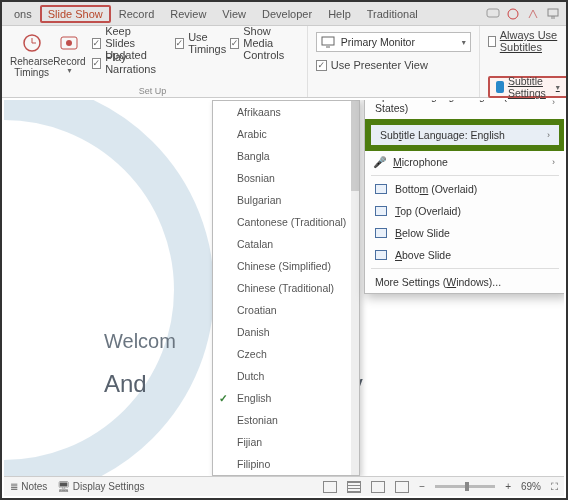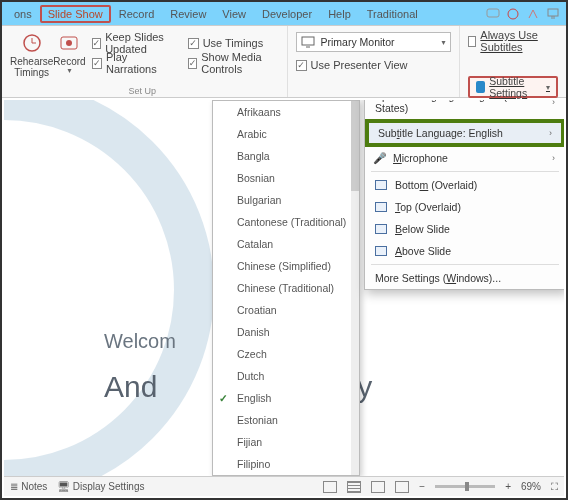--- a/index.html
+++ b/index.html
@@ -1,17 +1,17 @@
 <!DOCTYPE html>
 <html><head>
 <meta charset="utf-8">
 <style>
   * { box-sizing: border-box; margin: 0; padding: 0; font-family: "Segoe UI", Arial, sans-serif; }
   body { width: 568px; height: 500px; overflow: hidden; background: #fff; border: 2px solid #333; position: relative; font-size: 11px; color: #333; }
-  .tabs { display: flex; align-items: center; height: 24px; background: #7dd3fc; border-bottom: 1px solid #ccc; padding-left: 4px; }
+  .tabs { display: flex; align-items: center; height: 24px; background: #e5e5e5; border-bottom: 1px solid #ccc; padding-left: 4px; }
   .tab { padding: 3px 8px; font-size: 11px; color: #555; cursor: pointer; }
   .tab.active { color: #b7472a; }
   .tab.highlighted { border: 2px solid #c0504d; border-radius: 2px; padding:1px 6px; }
   .qat { margin-left: auto; display:flex; gap:6px; padding-right:6px; align-items:center; }
   .qat-icon { width:14px; height:14px; display:flex; align-items:center; justify-content:center; color:#888; }
   .ribbon { height: 72px; background:#f8f8f8; border-bottom:1px solid #ccc; display:flex; }
   .group { padding:4px 8px 2px 8px; border-right:1px solid #e0e0e0; position:relative; display:flex; flex-direction:column; }
   .group-label { position:absolute; bottom:1px; left:0; right:4px; text-align:center; font-size:9px; color:#888; }
   .big-btn { display:flex; flex-direction:column; align-items:center; justify-content:flex-start; width:44px; font-size:10px; color:#444; text-align:center; cursor:pointer; padding-top:2px; line-height:1.1; }
   .big-icon { width:22px; height:22px; margin-bottom:2px; display:flex; align-items:center; justify-content:center; }
@@ -19,29 +19,29 @@
   .checkbox { width:11px; height:11px; border:1px solid #888; display:flex; align-items:center; justify-content:center; font-size:9px; color:#666; background:#fff; }
   .checked::after { content:"✓"; }
   .dropdown-field { display:flex; align-items:center; border:1px solid #bbb; background:#fff; height:20px; padding:0 4px; gap:6px; font-size:10.5px; cursor:pointer; }
   .chev { font-size:8px; color:#666; }
   .subtitle-btn { border:2px solid #c0504d; background:#fdf3f1; display:flex; align-items:center; gap:4px; height:22px; padding:0 6px; font-size:10.5px; color:#444; cursor:pointer; border-radius:2px;margin-top:20px; }
   .cc-icon { width:14px; height:12px; background:#2a88c9; border-radius:2px; position:relative; }
   .work-area { position:absolute; top:98px; left:2px; right:2px; bottom:22px; background:#fff; overflow:hidden; }
   .slide-bg { position:absolute; inset:0; display:flex; align-items:center; justify-content:flex-start; }
   .circle { position:absolute; width:420px; height:420px; border:40px solid #b8d0e0; border-radius:50%; left:-210px; top:-20px; opacity:0.5; }
   .slide-text { position:absolute; left:100px; top:230px; font-size:20px; color:#6a7580; }
-  .slide-text2 { position:absolute; left:100px; top:270px; font-size:30px; color:#58626e; }
+  .slide-text2 { position:absolute; left:100px; top:270px; font-size:24px; color:#58626e; }
   .lang-list { position:absolute; left:208px; top:0; width:148px; bottom:0; background:#fff; border:1px solid #bbb; box-shadow:2px 2px 6px rgba(0,0,0,0.2); overflow:hidden; }
   .lang-scroll { width:8px; background:#eee; position:absolute; right:0; top:0; bottom:0; }
   .lang-thumb { position:absolute; right:0; top:0; width:8px; height:90px; background:#ccc; }
   .lang-item { padding:5px 10px 5px 24px; font-size:10.5px; color:#555; cursor:pointer; position:relative; }
   .lang-check::before { content:"✓"; position:absolute; left:6px; color:#3a833a; font-weight:bold; }
   .subset-menu { position:absolute; left:360px; top:-16px; width:202px; background:#fdfdfd; border:1px solid #bbb; box-shadow:2px 4px 10px rgba(0,0,0,0.25); }
   .menu-item { display:flex; align-items:center; gap:8px; padding:5px 10px; font-size:10.5px; color:#333; cursor:pointer; position:relative; }
-  .menu-item:hover, .menu-item.hover { background:#e8eef5; border:4px solid #4d7c0f; padding:4px 9px; }
+  .menu-item:hover, .menu-item.hover { background:#e8eef5; border:6px solid #4d7c0f; padding:4px 9px; }
   .menu-sep { height:1px; background:#ddd; margin:2px 6px; }
   .menu-arrow { margin-left:auto; font-size:9px; color:#666; }
   .sq-icon { width:12px; height:10px; border:1px solid #4a6fa0; background:#eaf1fa; }
   .mic-icon { width:10px; height:12px; display:flex; align-items:center; justify-content:center; color:#3a6fb0; font-size:11px; }
   .statusbar { position:absolute; bottom:2px; left:2px; right:2px; height:20px; background:#f4f4f4; border-top:1px solid #ccc; display:flex; align-items:center; font-size:10px; color:#555; padding:0 6px; gap:10px; }
   .statusbar .spacer { flex:1; }
   .view-icon { width:14px; height:12px; border:1px solid #888; }
   .zoom-slider { width:60px; height:3px; background:#bbb; position:relative; }
   .zoom-slider::after { content:""; position:absolute; left:30px; top:-3px; width:4px; height:9px; background:#888; }
   .underline { text-decoration: underline; }
@@ -108,21 +108,21 @@
     <div style="display:flex; flex-direction:column; gap:2px; padding:4px 6px 0 6px;">
       <div class="row">
           <span class="checkbox checked"></span>
           <span>Keep Slides Updated</span>
         </div>
       <div class="row">
           <span class="checkbox checked"></span>
           <span>Play Narrations</span>
         </div>
     </div>
-    <div style="display:flex; flex-direction:column; gap:2px; padding:4px 6px 0 6px;">
+    <div style="display:flex; flex-direction:row; gap:2px; padding:4px 6px 0 6px;">
       <div class="row">
           <span class="checkbox checked"></span>
           <span>Use Timings</span>
         </div>
       <div class="row">
           <span class="checkbox checked"></span>
           <span>Show Media Controls</span>
         </div>
     </div>
     <span class="group-label">Set Up</span>

